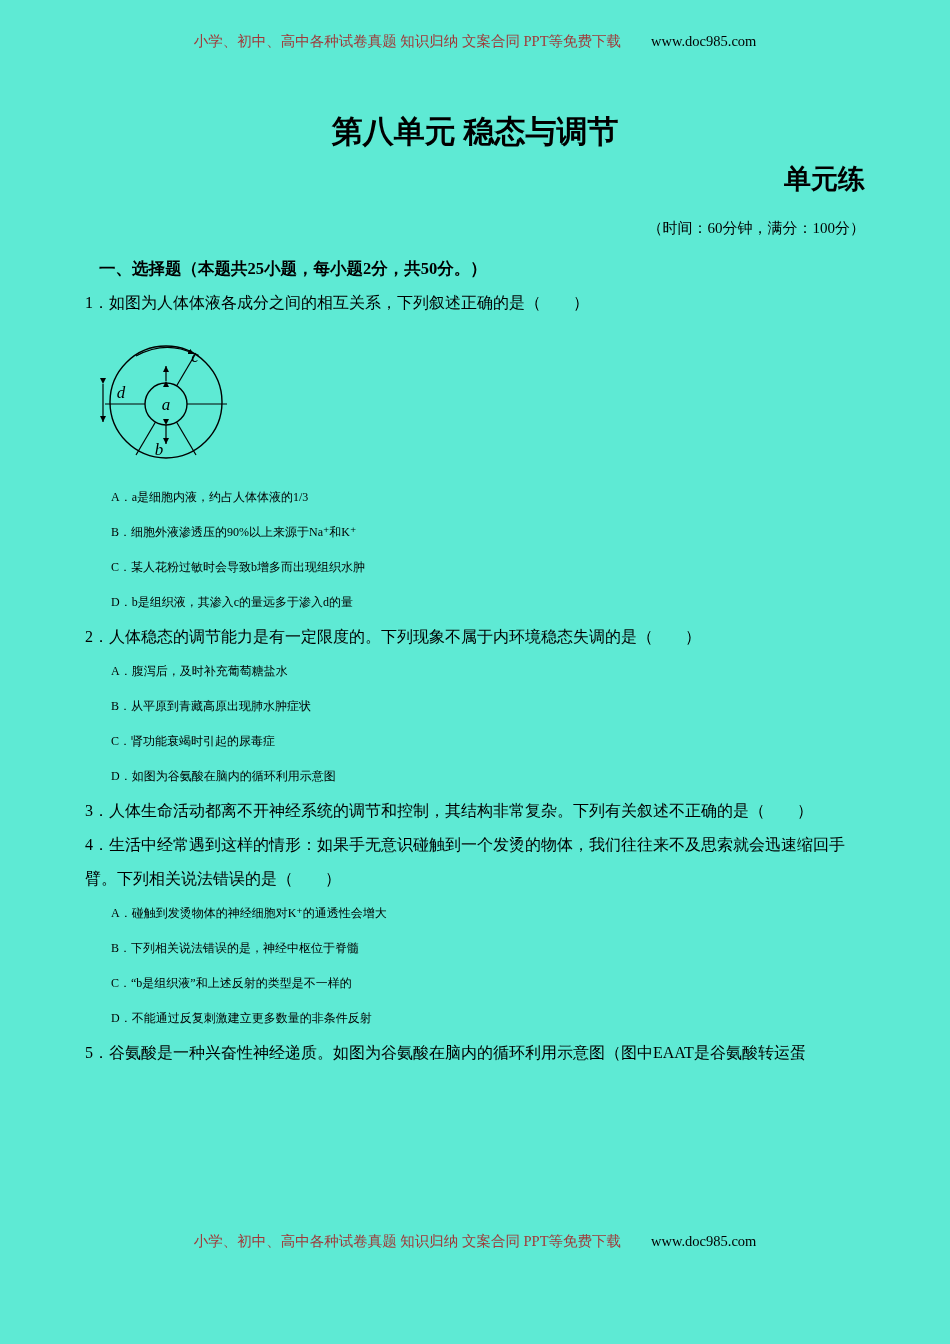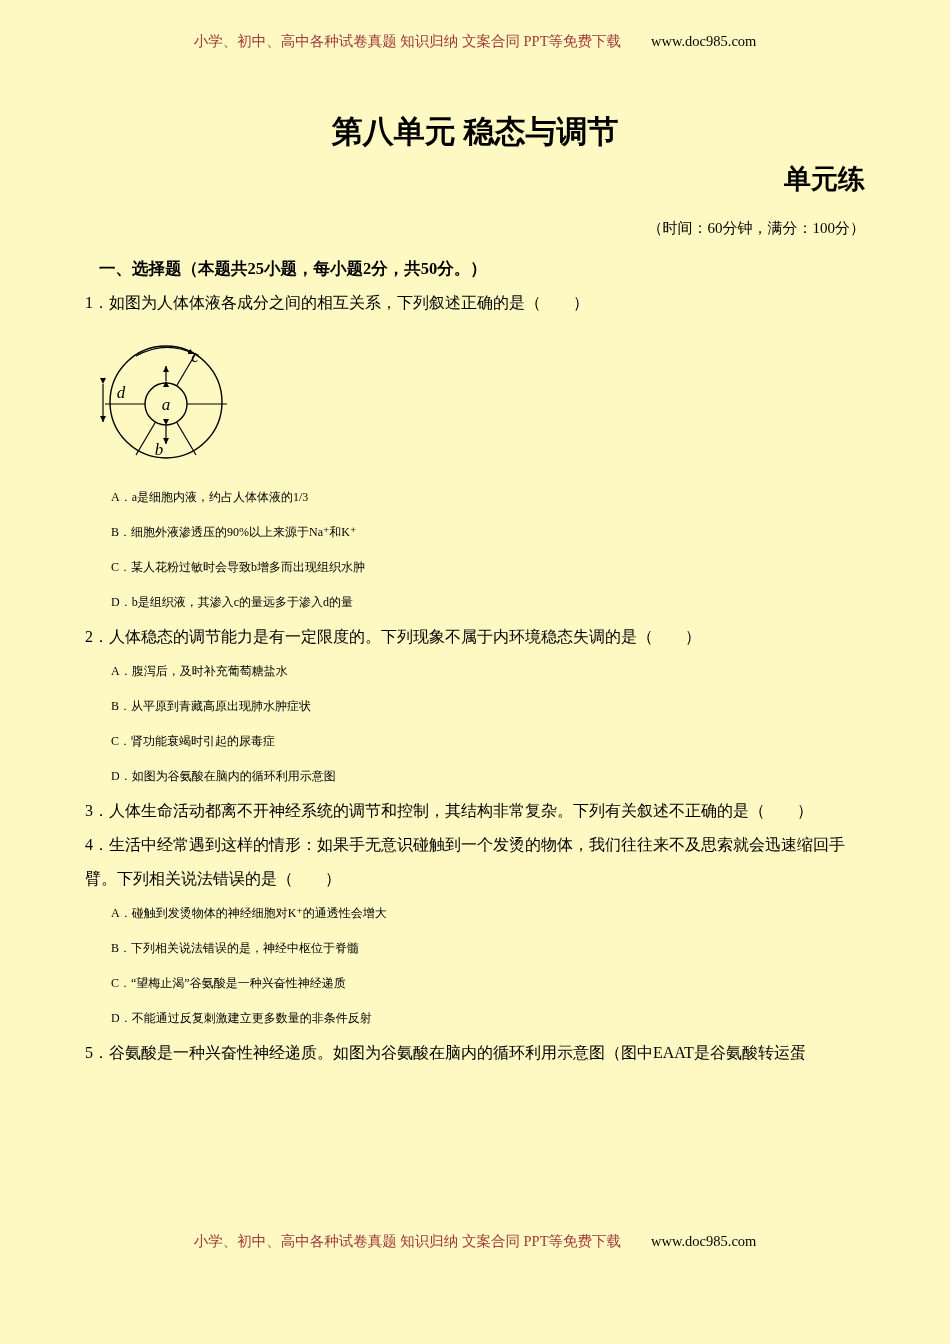--- a/index.html
+++ b/index.html
@@ -1,21 +1,21 @@
 <!DOCTYPE html>
 <html style="--accent: #a03a3a;"><head>
 <meta charset="utf-8">
 <style>
   html, body { margin: 0; padding: 0; background: #ffffff; }
   .page {
     position: relative;
     width: 950px;
     height: 1344px;
     margin: 0 auto;
-    background: #fef9c3;
+    background: #5eead4;
     font-family: "Liberation Serif", "DejaVu Serif", serif;
     color: #000000;
     overflow: hidden;
   }
   .doc-header, .doc-footer {
     position: absolute;
     left: 0;
     width: 100%;
     text-align: center;
     font-size: 14.5px;
@@ -147,21 +147,21 @@
 
     <div class="question">
       <p class="q-text">3．人体生命活动都离不开神经系统的调节和控制，其结构非常复杂。下列有关叙述不正确的是（　　）</p>
     </div>
 
     <div class="question">
       <p class="q-text">4．生活中经常遇到这样的情形：如果手无意识碰触到一个发烫的物体，我们往往来不及思索就会迅速缩回手臂。下列相关说法错误的是（　　）</p>
       <div class="options">
         <p class="option">A．碰触到发烫物体的神经细胞对K⁺的通透性会增大</p>
         <p class="option">B．下列相关说法错误的是，神经中枢位于脊髓</p>
-        <p class="option">C．“望梅止渴”谷氨酸是一种兴奋性神经递质</p>
+        <p class="option">C．“b是组织液”和上述反射的类型是不一样的</p>
         <p class="option">D．不能通过反复刺激建立更多数量的非条件反射</p>
       </div>
     </div>
 
     <div class="question">
       <p class="q-text">5．谷氨酸是一种兴奋性神经递质。如图为谷氨酸在脑内的循环利用示意图（图中EAAT是谷氨酸转运蛋</p>
     </div>
 
   </div>
 

